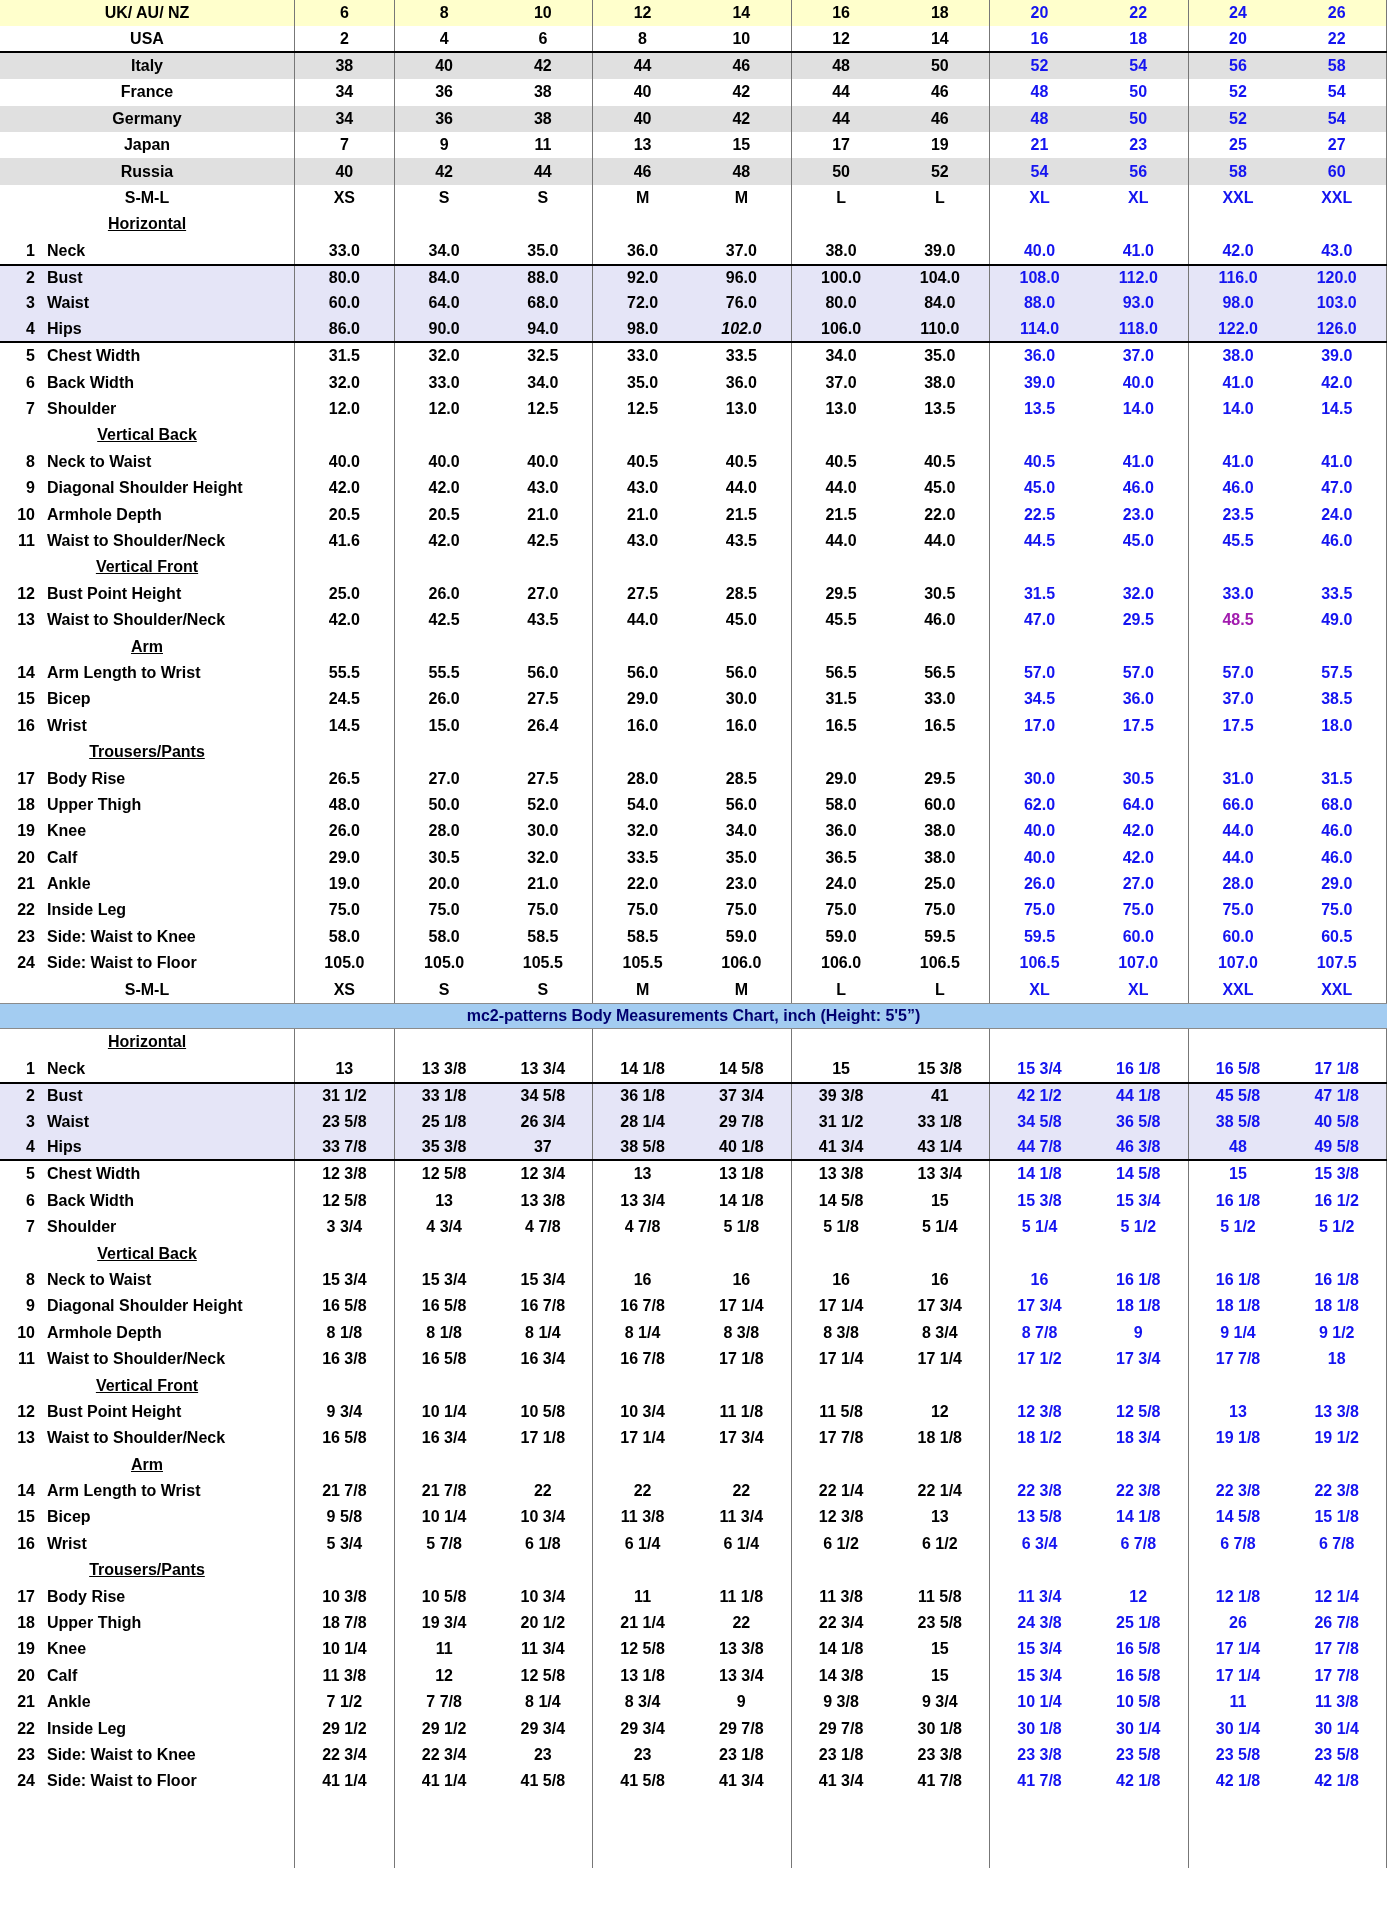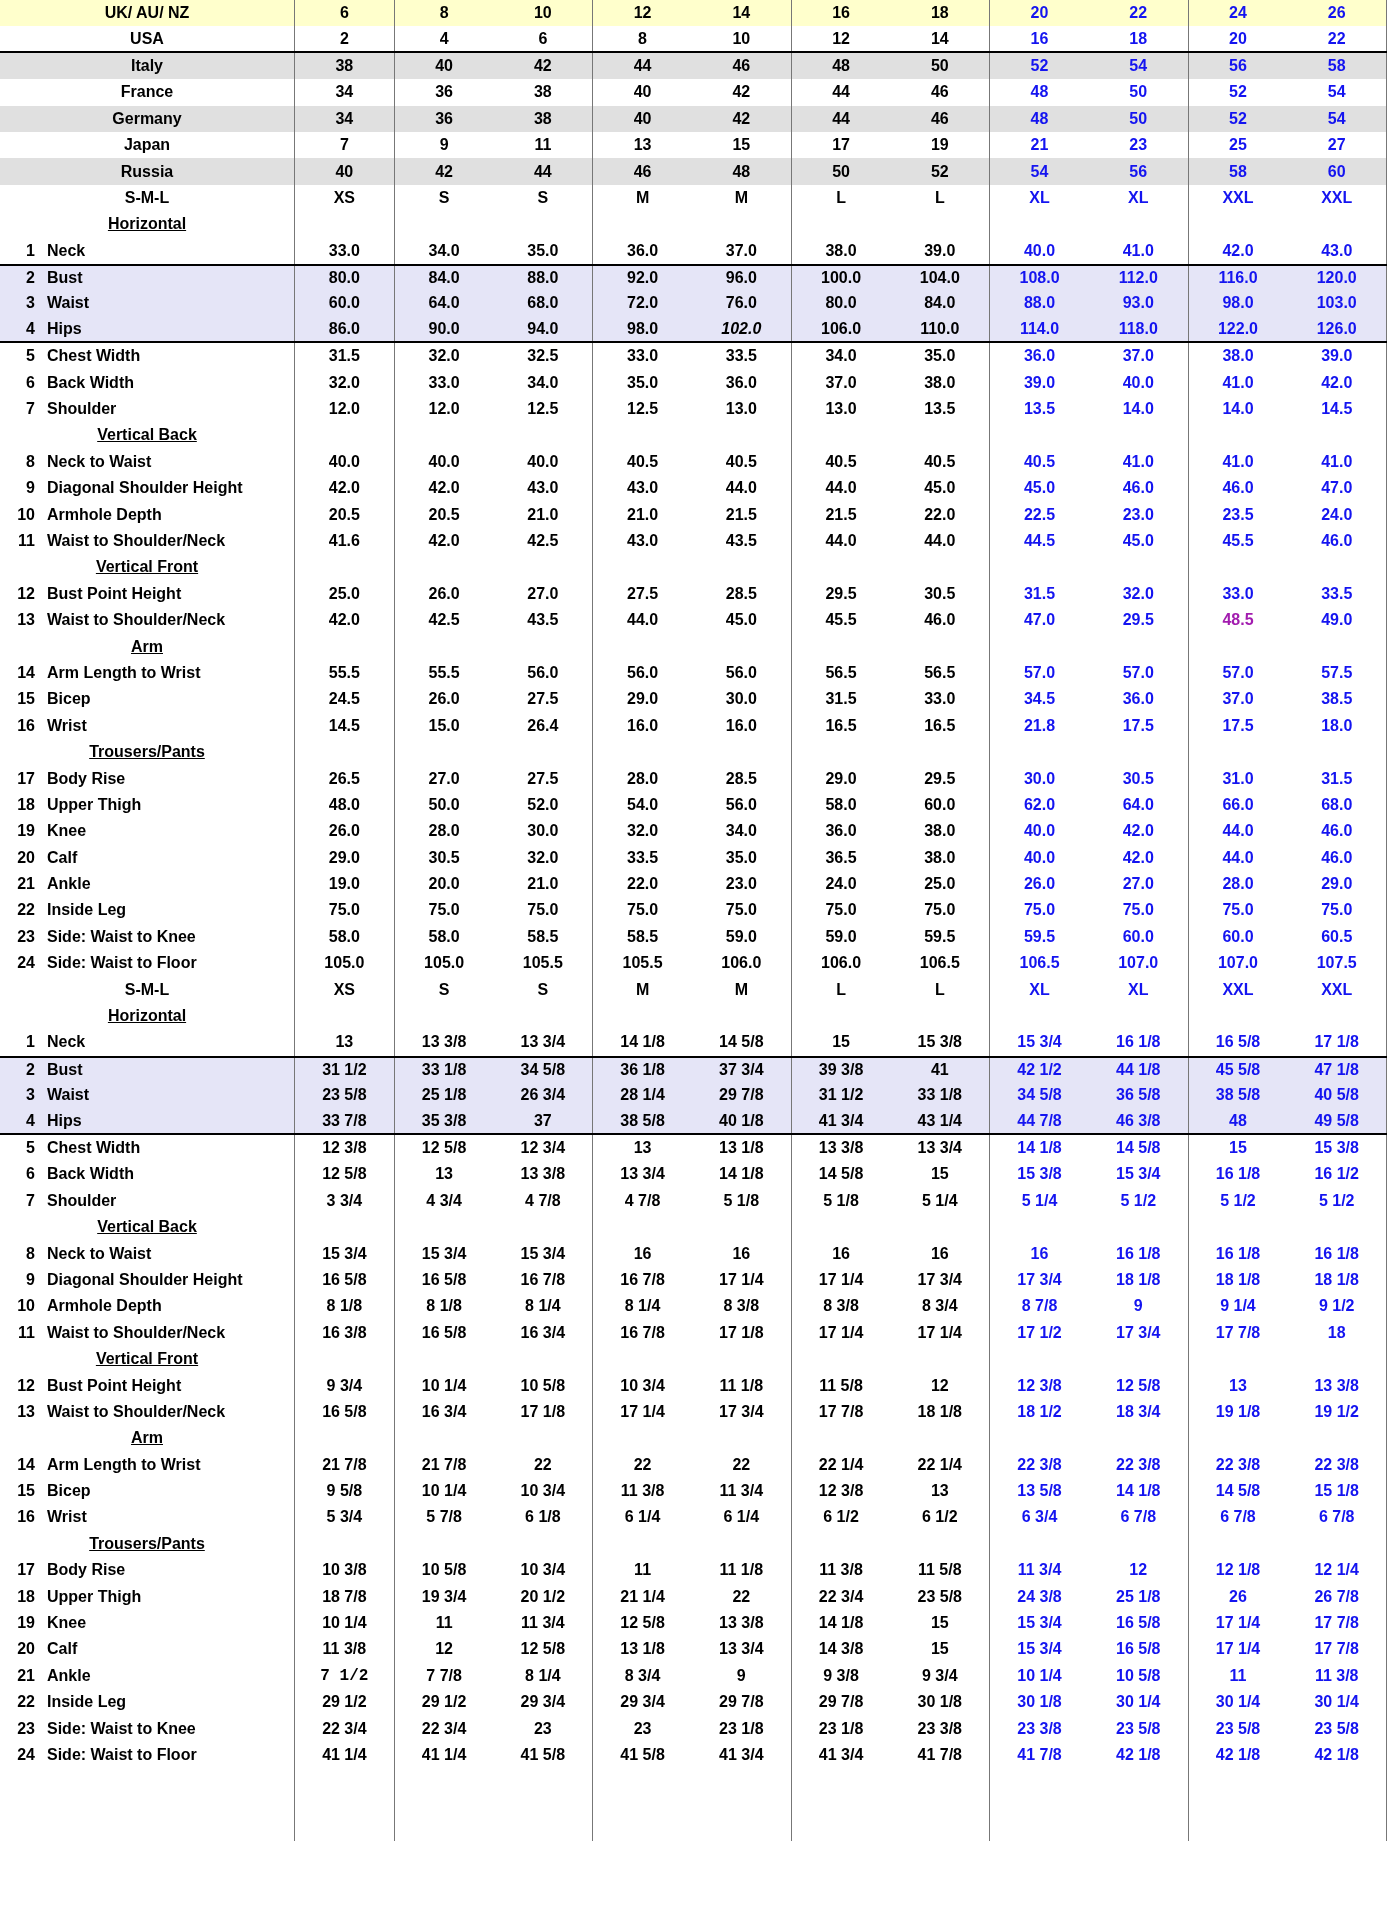--- a/index.html
+++ b/index.html
@@ -486,21 +486,21 @@
         <span class="num">16</span>
         <span>Wrist</span>
       </div>
       <div class="cell value-cell group-end" style="color: rgb(0, 0, 0);">14.5</div>
       <div class="cell value-cell" style="color: rgb(0, 0, 0);">15.0</div>
       <div class="cell value-cell group-end" style="color: rgb(0, 0, 0);">26.4</div>
       <div class="cell value-cell" style="color: rgb(0, 0, 0);">16.0</div>
       <div class="cell value-cell group-end" style="color: rgb(0, 0, 0);">16.0</div>
       <div class="cell value-cell" style="color: rgb(0, 0, 0);">16.5</div>
       <div class="cell value-cell group-end" style="color: rgb(0, 0, 0);">16.5</div>
-      <div class="cell value-cell" style="color: rgb(20, 20, 240);">21.8</div>
+      <div class="cell value-cell" style="color: rgb(20, 20, 240);">17.0</div>
       <div class="cell value-cell group-end" style="color: rgb(20, 20, 240);">17.5</div>
       <div class="cell value-cell" style="color: rgb(20, 20, 240);">17.5</div>
       <div class="cell value-cell group-end" style="color: rgb(20, 20, 240);">18.0</div>
     </div>
     <div class="row">
       <div class="cell label-cell label-subheader">
         <span>Trousers/Pants</span>
       </div>
       <div class="cell value-cell group-end"></div>
       <div class="cell value-cell"></div>
@@ -659,20 +659,21 @@
       <div class="cell value-cell group-end" style="color: rgb(0, 0, 0);">S</div>
       <div class="cell value-cell" style="color: rgb(0, 0, 0);">M</div>
       <div class="cell value-cell group-end" style="color: rgb(0, 0, 0);">M</div>
       <div class="cell value-cell" style="color: rgb(0, 0, 0);">L</div>
       <div class="cell value-cell group-end" style="color: rgb(0, 0, 0);">L</div>
       <div class="cell value-cell" style="color: rgb(20, 20, 240);">XL</div>
       <div class="cell value-cell group-end" style="color: rgb(20, 20, 240);">XL</div>
       <div class="cell value-cell" style="color: rgb(20, 20, 240);">XXL</div>
       <div class="cell value-cell group-end" style="color: rgb(20, 20, 240);">XXL</div>
     </div>
+    <div class="banner" style="background: rgb(163, 204, 241); color: rgb(0, 0, 112);">mc2-patterns Body Measurements Chart, inch (Height: 5'5”)</div>
     <div class="row">
       <div class="cell label-cell label-subheader">
         <span>Horizontal</span>
       </div>
       <div class="cell value-cell group-end"></div>
       <div class="cell value-cell"></div>
       <div class="cell value-cell group-end"></div>
       <div class="cell value-cell"></div>
       <div class="cell value-cell group-end"></div>
       <div class="cell value-cell"></div>
@@ -1084,21 +1085,21 @@
       <div class="cell value-cell" style="color: rgb(20, 20, 240);">15 3/4</div>
       <div class="cell value-cell group-end" style="color: rgb(20, 20, 240);">16 5/8</div>
       <div class="cell value-cell" style="color: rgb(20, 20, 240);">17 1/4</div>
       <div class="cell value-cell group-end" style="color: rgb(20, 20, 240);">17 7/8</div>
     </div>
     <div class="row">
       <div class="cell label-cell label-measure">
         <span class="num">21</span>
         <span>Ankle</span>
       </div>
-      <div class="cell value-cell group-end" style="color: rgb(0, 0, 0); font-family: Liberation Mono, monospace;">7 1/2</div>
+      <div class="cell value-cell group-end" style="color: rgb(0, 0, 0);">7 1/2</div>
       <div class="cell value-cell" style="color: rgb(0, 0, 0);">7 7/8</div>
       <div class="cell value-cell group-end" style="color: rgb(0, 0, 0);">8 1/4</div>
       <div class="cell value-cell" style="color: rgb(0, 0, 0);">8 3/4</div>
       <div class="cell value-cell group-end" style="color: rgb(0, 0, 0);">9</div>
       <div class="cell value-cell" style="color: rgb(0, 0, 0);">9 3/8</div>
       <div class="cell value-cell group-end" style="color: rgb(0, 0, 0);">9 3/4</div>
       <div class="cell value-cell" style="color: rgb(20, 20, 240);">10 1/4</div>
       <div class="cell value-cell group-end" style="color: rgb(20, 20, 240);">10 5/8</div>
       <div class="cell value-cell" style="color: rgb(20, 20, 240);">11</div>
       <div class="cell value-cell group-end" style="color: rgb(20, 20, 240);">11 3/8</div>

